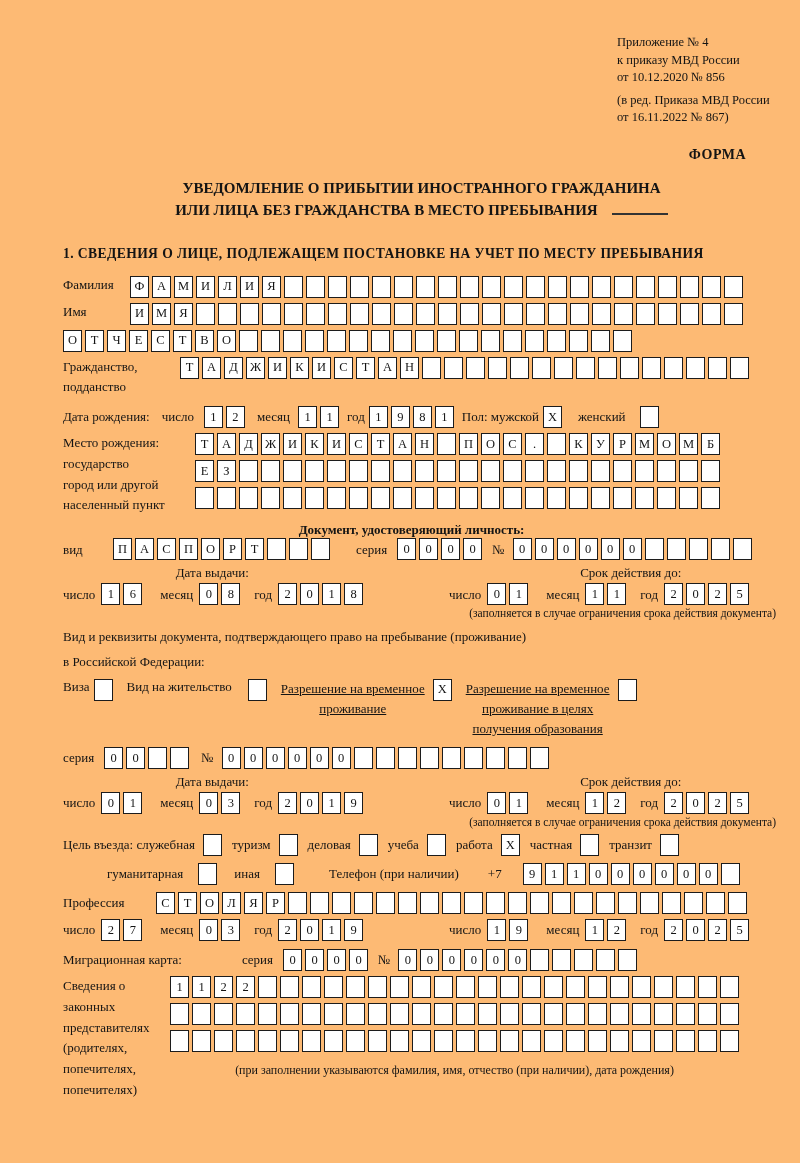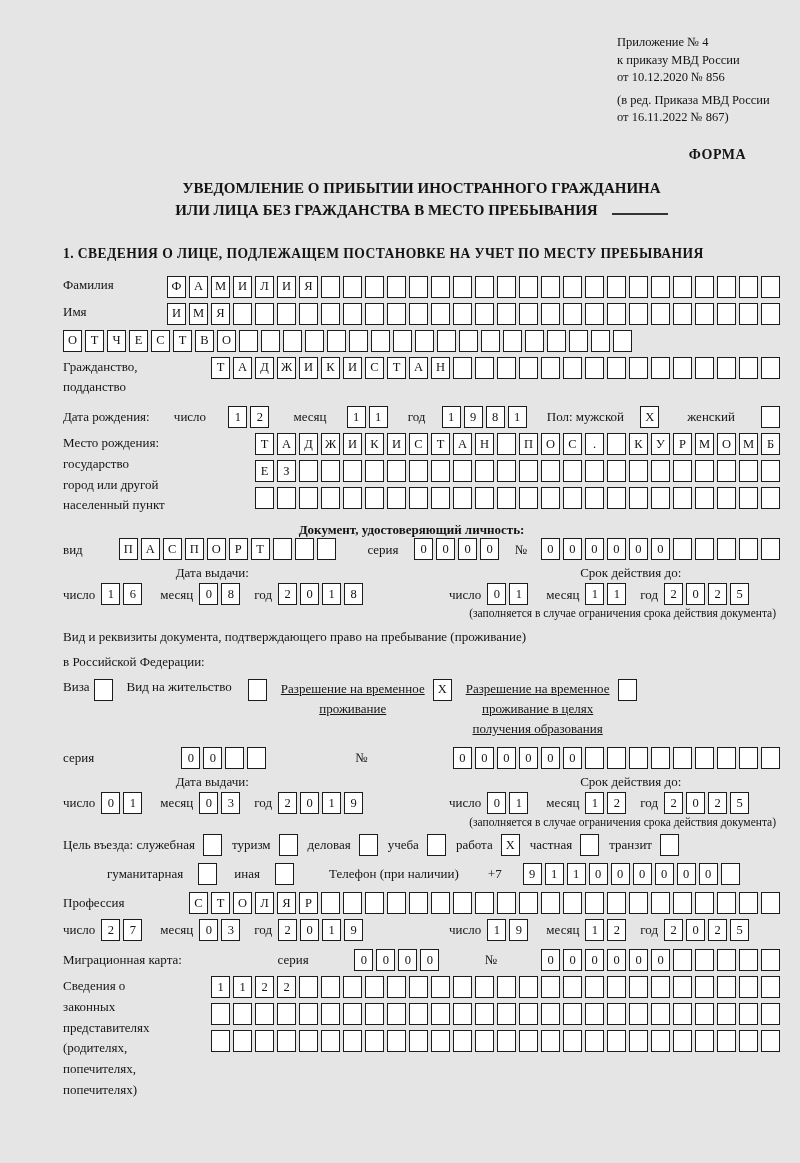--- a/index.html
+++ b/index.html
@@ -1,29 +1,29 @@
 <!DOCTYPE html>
 <html><head>
 <meta charset="utf-8">
 <style>
   * { margin:0; padding:0; box-sizing:border-box; }
   html,body { background:#fff; }
   body { font-family:"Liberation Serif", serif; color:#141414; }
-  .page { position:relative; width:800px; height:1163px; background:#e5e5e5; padding:34px 20px 10px 63px; overflow:hidden; }
+  .page { position:relative; width:800px; height:1163px; background:#fdba74; padding:34px 20px 10px 63px; overflow:hidden; }
 
   
   .annex { margin-left:554px; font-size:12.5px; line-height:1.4; }
   .annex .gap-top { margin-top:5px; }
   .forma { text-align:right; font-weight:bold; font-size:14px; margin:20px 34px 0 0; letter-spacing:.5px; }
   .title { text-align:center; font-weight:bold; font-size:15px; line-height:1.5; margin-top:14px; }
   .blank-line { display:inline-block; width:56px; border-bottom:2px solid #333; margin-left:14px; }
   .sec-head { font-weight:bold; font-size:13.6px; letter-spacing:.4px; margin-top:24px; margin-bottom:14px; white-space:nowrap; }
 
   
-  .row { display:flex; align-items:flex-start; margin-bottom:5px;justify-content:space-between; }
+  .row { display:flex; align-items:flex-start; margin-bottom:5px; }
   .lbl { font-size:13px; line-height:1.35; flex:0 0 auto; }
   .lbl.two { line-height:1.6; }
   .cells { display:flex; gap:3px; flex:0 0 auto; }
   .cell { width:17px; height:20px; border:1.5px solid #1c1c1c; box-sizing:content-box;
           display:flex; align-items:center; justify-content:center;
           font-size:12.5px; line-height:1; background:#fff; }
   .stack { display:flex; flex-direction:column; gap:5px; }
 
   .w-sm  { width:67px; }   
   .w-md  { width:117px; }  
@@ -775,16 +775,17 @@
           <div class="cell"></div>
           <div class="cell"></div>
           <div class="cell"></div>
           <div class="cell"></div>
           <div class="cell"></div>
           <div class="cell"></div>
           <div class="cell"></div>
           <div class="cell"></div>
           <div class="cell"></div>
         </span>
+      <span class="note-center">(при заполнении указываются фамилия, имя, отчество (при наличии), дата рождения)</span>
     </span>
   </div>
 
 </div>
 
 </body></html>

